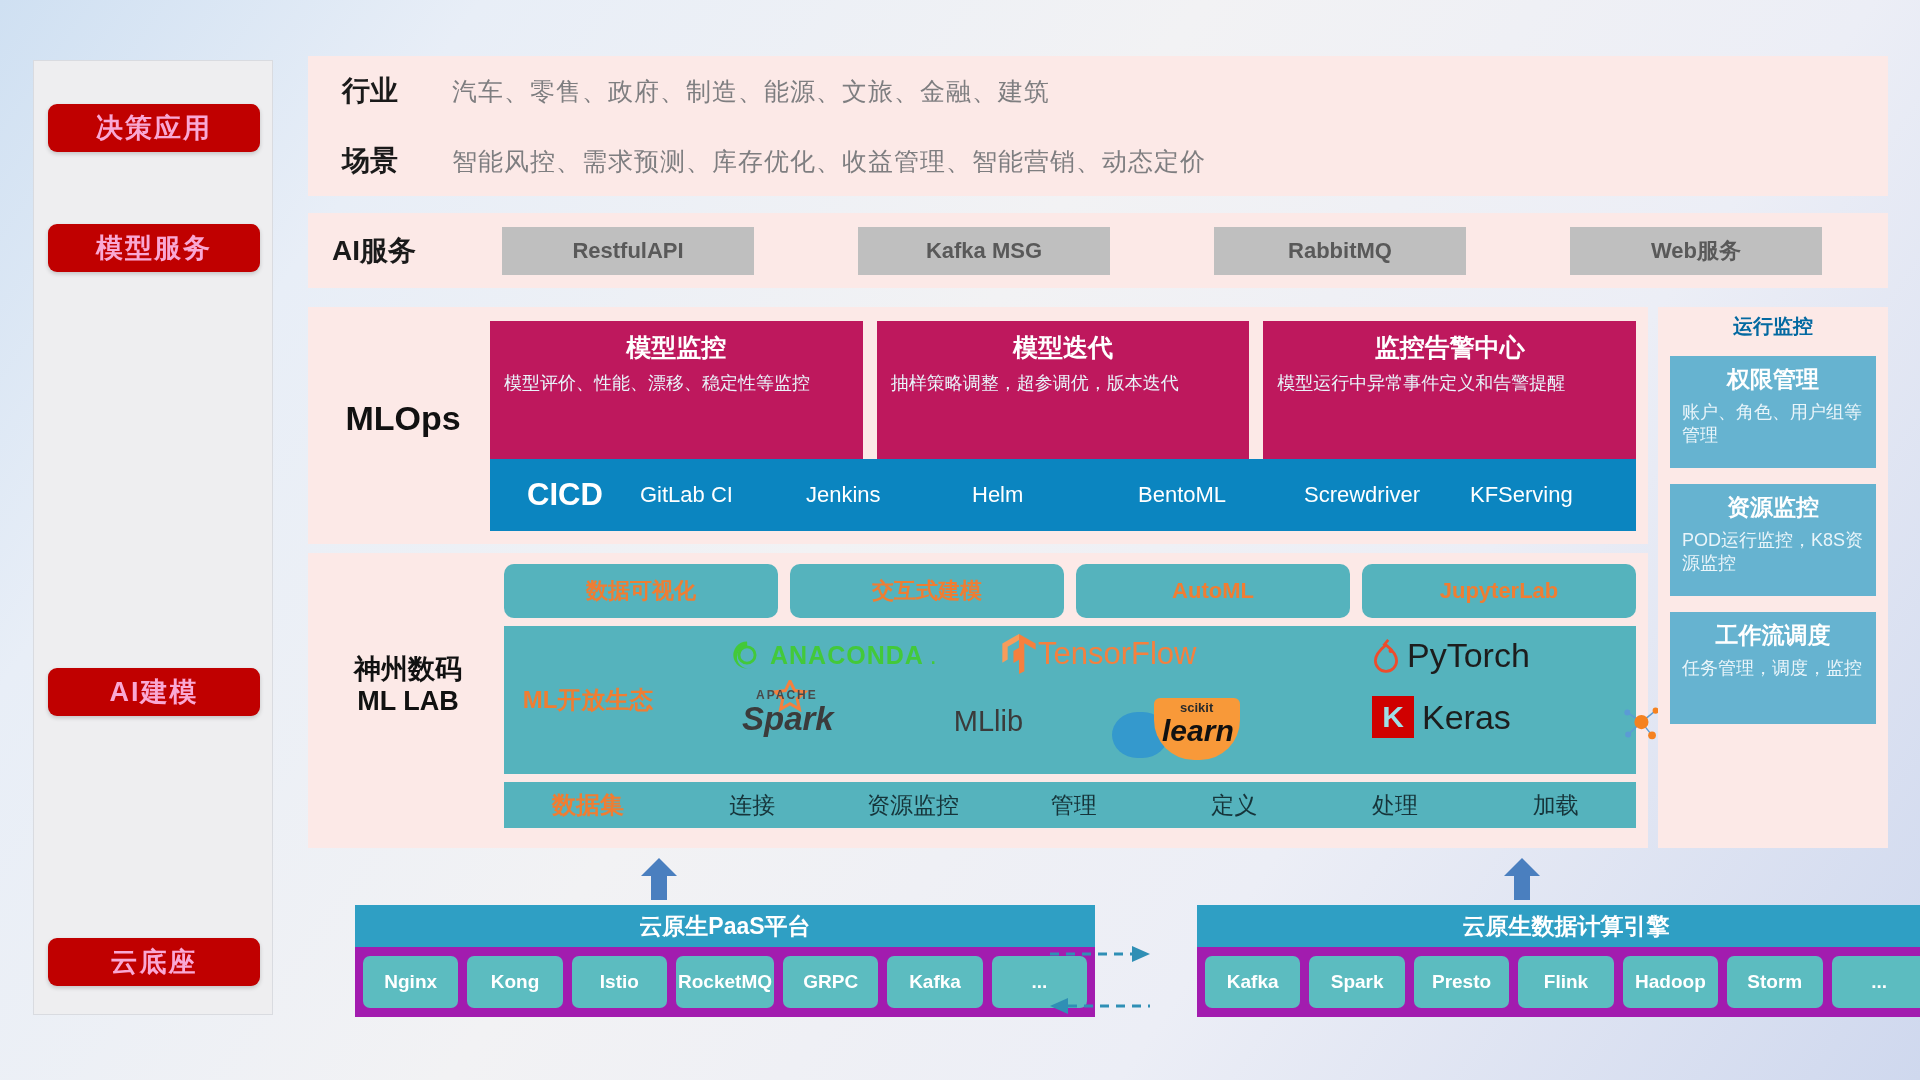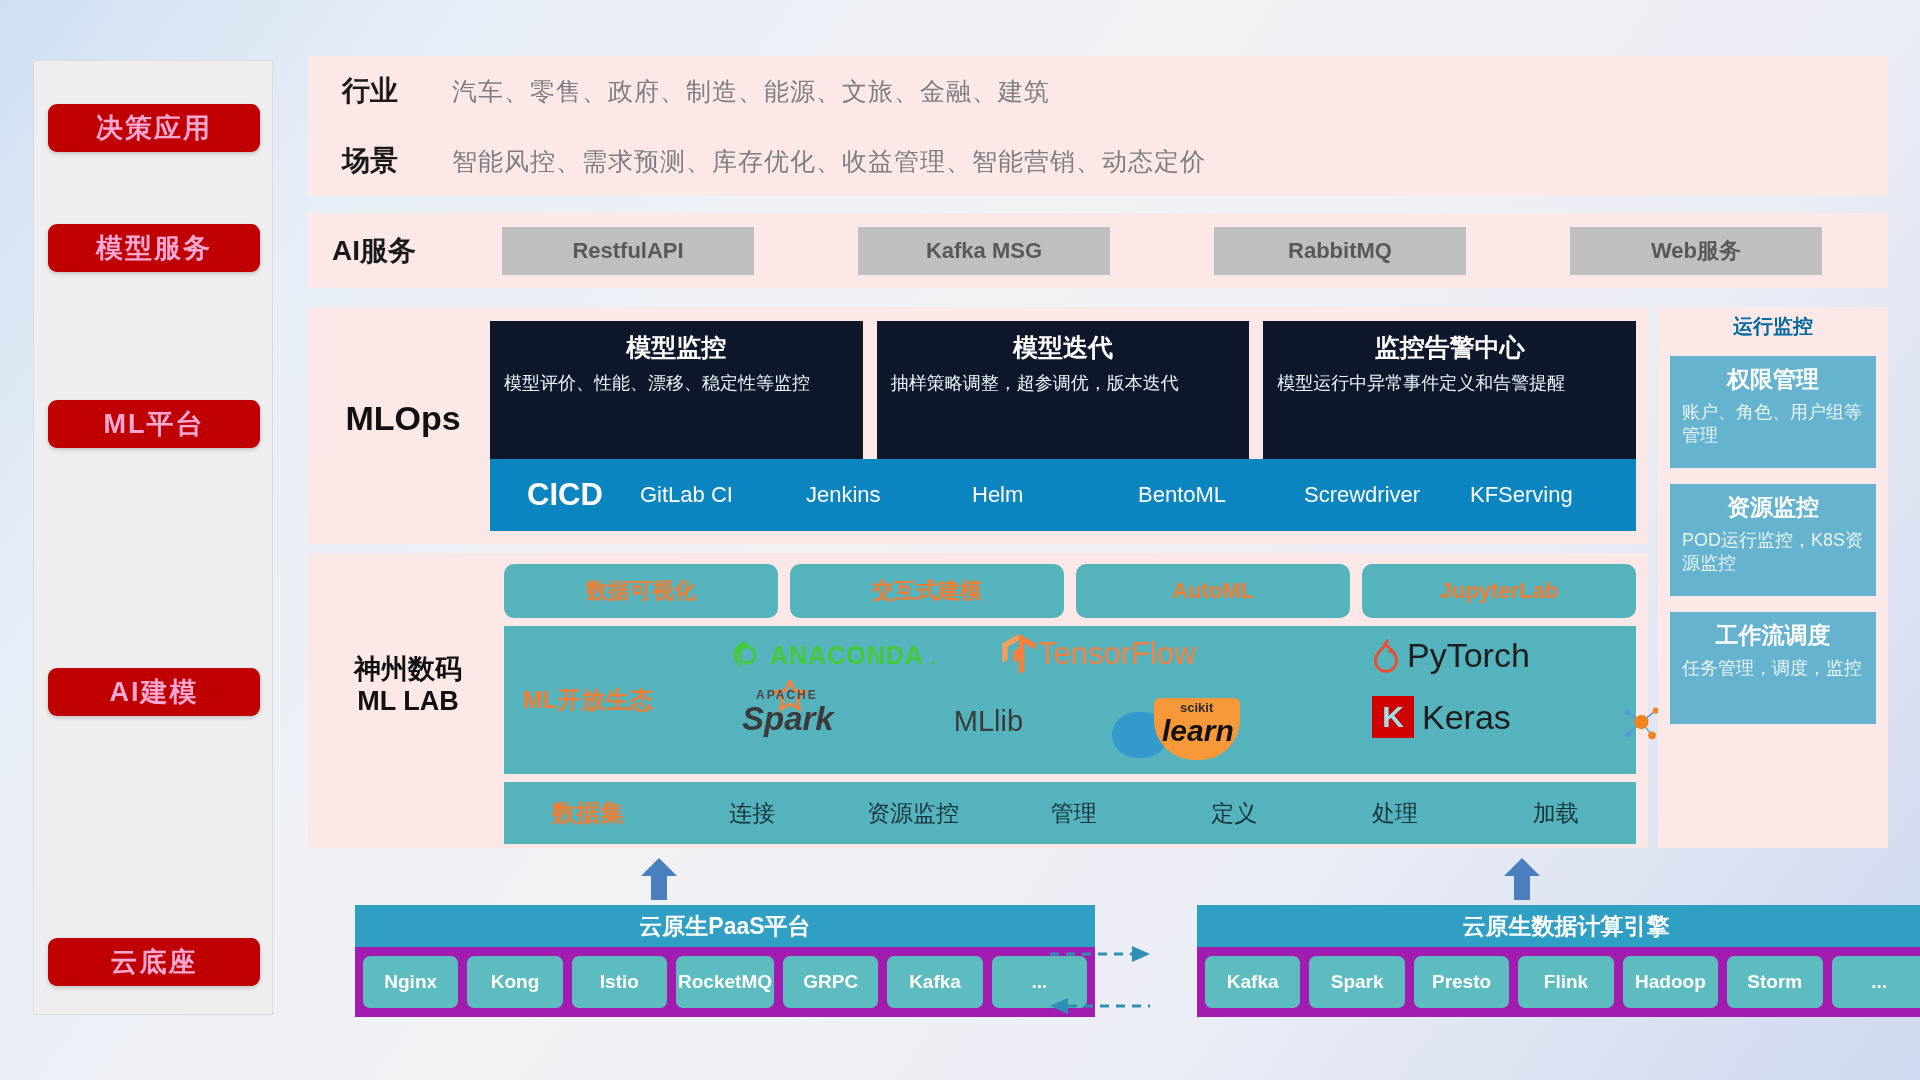--- a/index.html
+++ b/index.html
@@ -40,40 +40,40 @@
     width:252px;height:48px;background:#bfbfbf;color:#595959;
     display:flex;align-items:center;justify-content:center;
     font-size:22px;font-weight:bold;
   }
 
   
   #p-mlops{left:308px;top:307px;width:1340px;height:237px;}
   .mlops-key{position:absolute;left:20px;top:92px;width:150px;text-align:center;
              font-size:34px;font-weight:bold;color:#111;}
   .mlops-cards{position:absolute;left:182px;top:14px;right:12px;display:flex;gap:14px;}
-  .mlops-card{flex:1;background:#0f172a;color:#fff;padding:10px 14px 12px 14px;height:143px;box-sizing:border-box;}
+  .mlops-card{flex:1;background:#be185d;color:#fff;padding:10px 14px 12px 14px;height:143px;box-sizing:border-box;}
   .mlops-card h4{margin:0 0 8px 0;font-size:25px;text-align:center;font-weight:bold;}
   .mlops-card p{margin:0;font-size:18px;line-height:1.32;color:#e9f4fb;}
   .cicd-bar{position:absolute;left:182px;top:152px;right:12px;height:72px;background:#0b85c0;
             display:flex;align-items:center;overflow:hidden;}
   .cicd-title{width:150px;text-align:center;color:#fff;font-size:31px;font-weight:bold;flex:none;}
   .cicd-items{flex:1;display:flex;}
   .cicd-item{flex:1;color:#fff;font-size:22px;line-height:1.05;padding-right:6px;}
 
   
   #p-mllab{left:308px;top:553px;width:1340px;height:295px;}
   .lab-key{position:absolute;left:16px;top:100px;width:168px;text-align:center;
            font-size:27px;font-weight:bold;color:#111;line-height:1.2;}
   .lab-top{position:absolute;left:196px;top:11px;right:12px;height:54px;display:flex;gap:12px;}
   .lab-tab{flex:1;background:#55b3bd;color:#f07d32;display:flex;align-items:center;justify-content:center;
            font-size:22px;font-weight:bold;border-radius:10px;}
   .lab-eco{position:absolute;left:196px;top:73px;right:12px;height:148px;background:#55b3bd;display:flex;align-items:center;}
   .eco-key{width:168px;flex:none;text-align:center;color:#f07d32;font-size:24px;font-weight:bold;}
   .eco-logos{flex:1;height:100%;position:relative;}
-  .lab-ds{position:absolute;left:196px;top:229px;right:12px;height:62px;background:#55b3bd;display:flex;align-items:center;}
+  .lab-ds{position:absolute;left:196px;top:229px;right:12px;height:46px;background:#55b3bd;display:flex;align-items:center;}
   .ds-key{width:168px;flex:none;text-align:center;color:#f07d32;font-size:24px;font-weight:bold;}
   .ds-items{flex:1;display:flex;}
   .ds-item{flex:1;text-align:center;color:#16343a;font-size:23px;}
 
   
   #p-ops{left:1658px;top:307px;width:230px;height:541px;}
   .ops-title{text-align:center;font-size:20px;font-weight:bold;color:#0369a1;margin-top:6px;}
   .ops-card{margin:16px 12px 0 12px;background:#66b3d0;color:#fff;padding:8px 12px 12px 12px;height:112px;box-sizing:border-box;}
   .ops-card h4{margin:0 0 6px 0;font-size:23px;text-align:center;font-weight:bold;}
   .ops-card p{margin:0;font-size:18px;line-height:1.3;color:#eaf5fa;}
@@ -96,23 +96,20 @@
 <body>
 
 <div class="stage">
 
   <div class="left-rail"></div>
   <div class="rail-pill" style="top:104px">
       <span>决策应用</span>
     </div>
   <div class="rail-pill" style="top:224px">
       <span>模型服务</span>
-    </div>
-  <div class="rail-pill" style="top:400px">
-      <span>ML平台</span>
     </div>
   <div class="rail-pill" style="top:938px">
       <span>云底座</span>
     </div>
   <div class="rail-pill" style="top:668px">
       <span>AI建模</span>
     </div>
 
   <div class="panel" id="p-business">
     <div class="biz-row">

